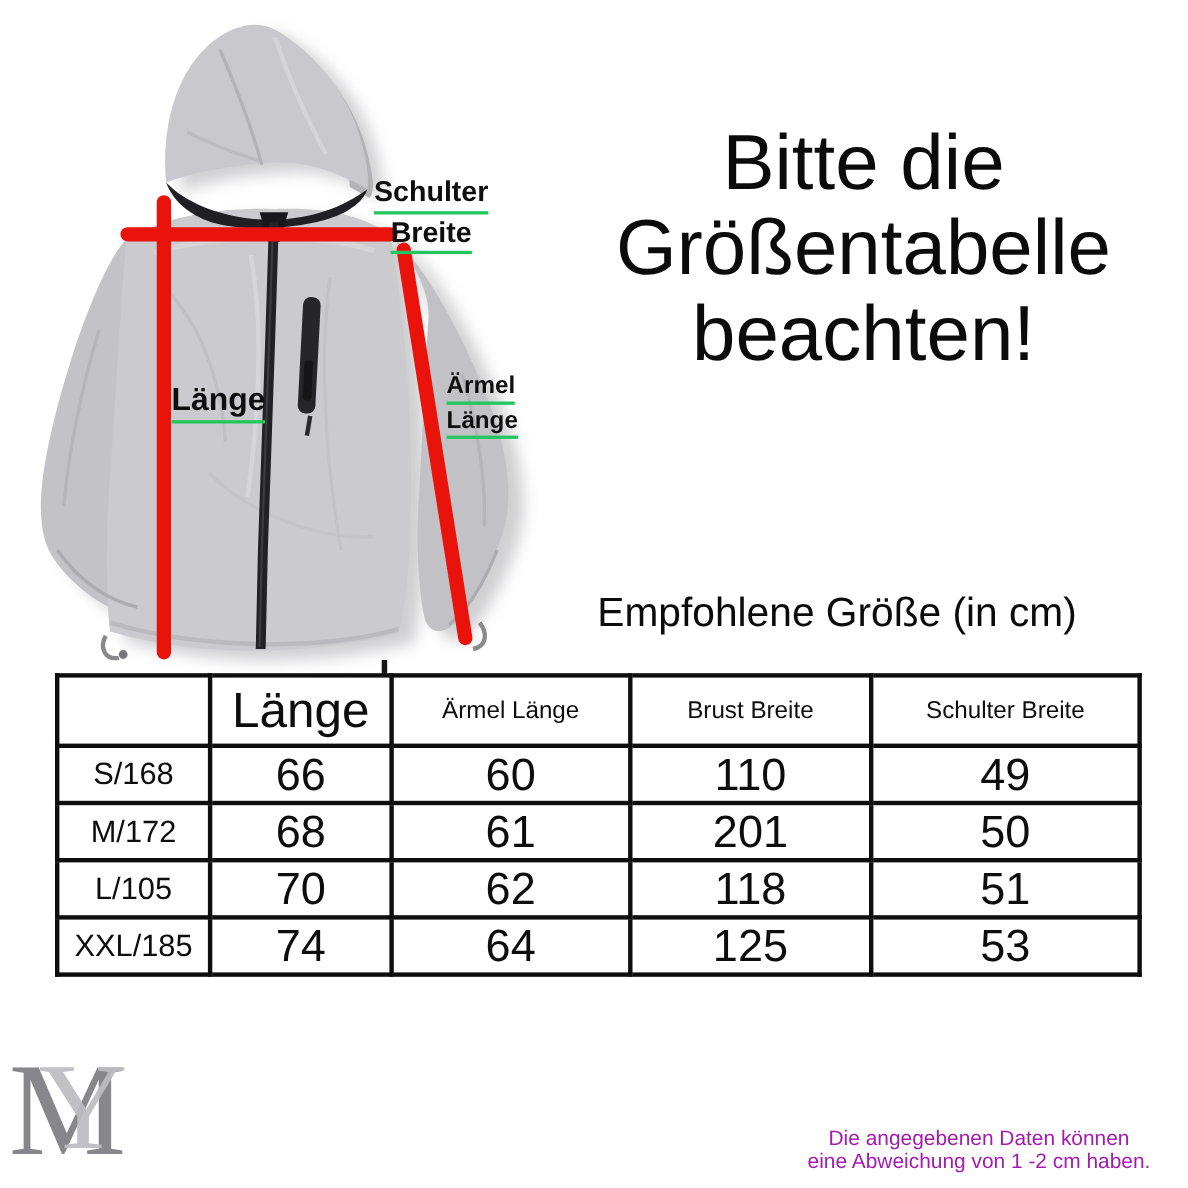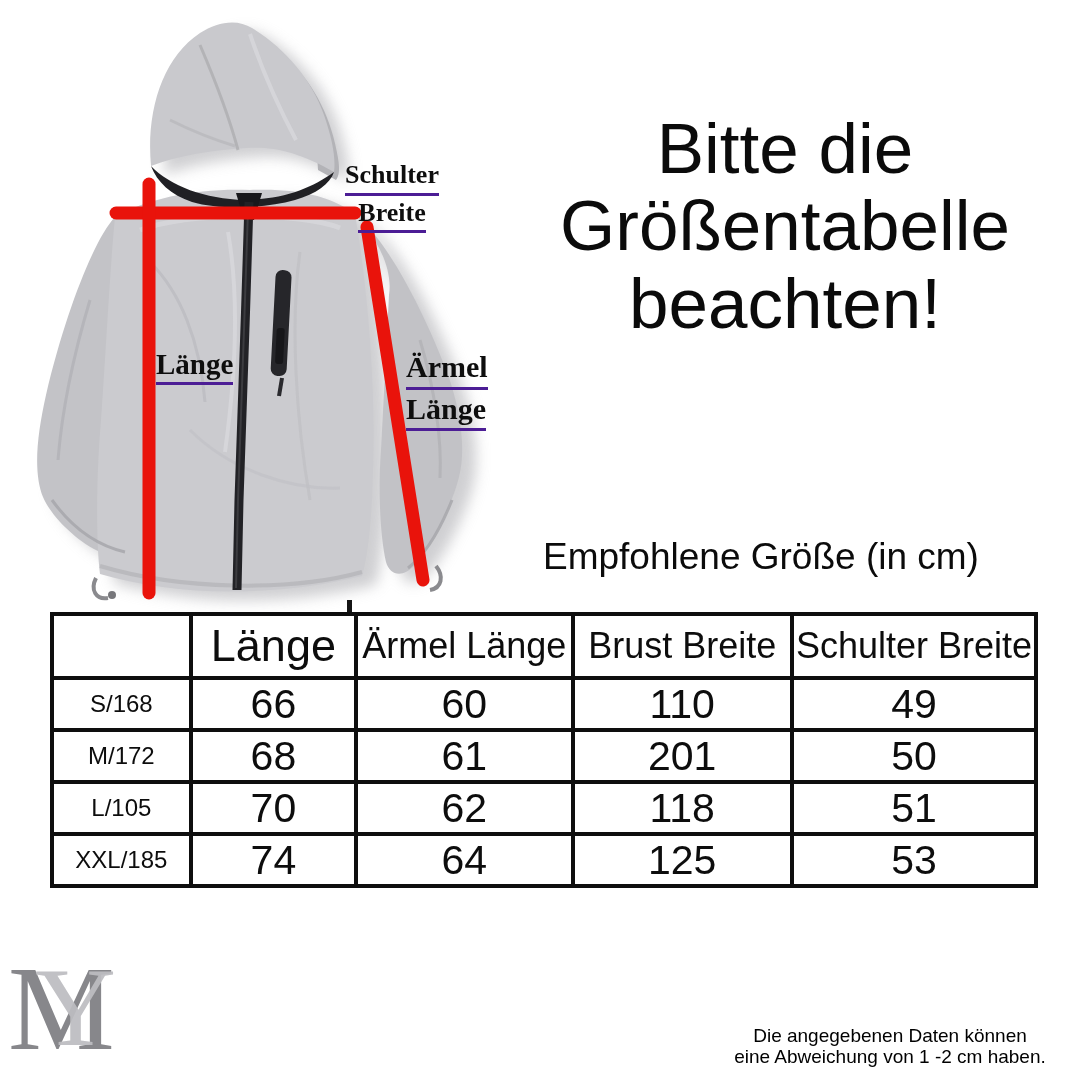--- a/index.html
+++ b/index.html
@@ -5,55 +5,55 @@
   html,body{margin:0;padding:0;}
   body{
     width:1080px;height:1080px;position:relative;overflow:hidden;
     background:#ffffff;color:#0d0d0d;
     font-family:"Liberation Sans","DejaVu Sans",sans-serif;
   }
   
   .jacket-wrap{position:absolute;left:0;top:0;width:540px;height:615px;}
   .jacket-wrap svg{display:block;}
   .measure-label{position:absolute;font-weight:bold;color:#0e0e0e;}
-  .measure-label span{display:inline-block;border-bottom:3px solid #4c1d95;padding-bottom:1px;font-family:Liberation Serif, serif;}
+  .measure-label span{display:inline-block;border-bottom:3px solid #22c55e;padding-bottom:1px;}
   .lbl-schulter{left:334px;top:158px;width:116px;text-align:center;font-size:26px;line-height:1.25;}
   .lbl-laenge{left:156px;top:348px;font-size:29px;}
-  .lbl-aermel{left:406px;top:348px;font-size:30px;line-height:1.25;}
+  .lbl-aermel{left:406px;top:336px;font-size:22px;line-height:1.25;}
   
   .headline{
     position:absolute;left:543px;top:110px;width:484px;
     text-align:center;font-size:71px;line-height:1.09;color:#0b0b0b;
   }
   .subtitle{position:absolute;left:543px;top:536px;width:440px;font-size:37px;color:#0b0b0b;}
   
   .size-table{
     position:absolute;left:50px;top:612px;width:988px;
     border-collapse:collapse;table-layout:fixed;color:#0d0d0d;
   }
   .size-table th,.size-table td{
     border:4px solid #0e0e0e;text-align:center;vertical-align:middle;
     font-weight:normal;padding:0;overflow:hidden;
   }
   .size-table thead tr{height:64px;}
   .size-table tbody tr{height:52px;}
   .hdr-main{font-size:45px;}
-  .hdr{font-size:36px;}
-  .size-cell{font-size:24px;}
+  .hdr{font-size:22px;}
+  .size-cell{font-size:28px;}
   .val-cell{font-size:41px;margin-top:10px;}
   
   .logo{position:absolute;left:8px;top:970px;width:320px;height:105px;}
   .monogram{position:absolute;left:0;top:0;width:104px;height:104px;font-family:"Liberation Serif","DejaVu Serif",serif;}
   .monogram .m{position:absolute;left:0;top:-30px;font-size:120px;color:#87878b;}
   .monogram .y{position:absolute;left:27px;top:-27px;font-size:112px;color:#bdbdc1;opacity:.93;}
   .logo-name{position:absolute;left:110px;top:8px;font-family:"Liberation Serif","DejaVu Serif",serif;
     font-size:44px;line-height:0.98;color:#1a1a1c;}
   
   .disclaimer{position:absolute;left:702px;top:1025px;width:376px;text-align:center;
-    font-size:19px;line-height:1.12;color:#000000;}
+    font-size:19px;line-height:1.12;color:#a21caf;}
 </style>
 </head>
 <body>
 
 <div class="jacket-wrap">
   <svg width="540" height="615" viewBox="0 0 540 615">
     <defs>
       <filter id="soft" x="-25%" y="-25%" width="150%" height="150%">
         <feGaussianBlur stdDeviation="7"></feGaussianBlur>
       </filter>

